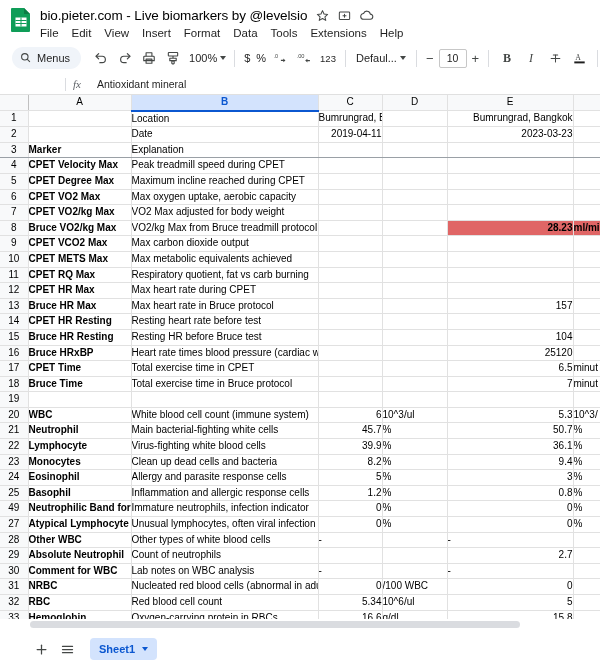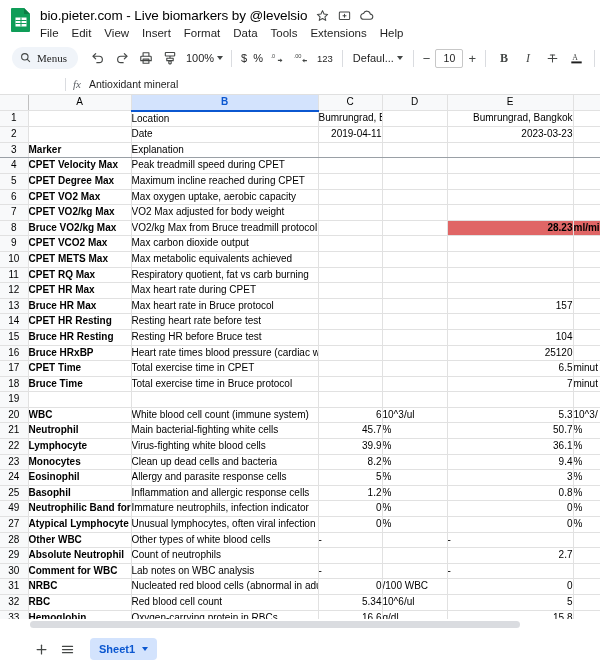--- a/index.html
+++ b/index.html
@@ -15,40 +15,40 @@
   .app-icon svg{display:block;}
   .title-wrap{flex:1 1 auto;min-width:0;}
   .title-row{display:flex;align-items:center;height:19px;}
   .doc-title{font-size:13.5px;color:#000000;letter-spacing:-0.1px;white-space:nowrap;}
   .title-icons{display:flex;align-items:center;gap:9px;margin-left:9px;color:#444746;}
   .title-icons svg{display:block;}
   .menubar{display:flex;align-items:flex-start;gap:13px;height:18px;margin-top:2px;}
   .menubar span{font-size:11.5px;color:#1f1f1f;white-space:nowrap;cursor:default;}
   
   .toolbar{height:32px;display:flex;align-items:center;padding:0 6px;box-sizing:border-box;gap:0;overflow:hidden;}
-  .menus-pill{display:flex;align-items:center;gap:6px;background:#f0f4f9;border-radius:14px;height:22px;padding:0 11px 0 8px;margin-left:6px;margin-right:8px;font-family:Liberation Serif, serif;}
+  .menus-pill{display:flex;align-items:center;gap:6px;background:#f0f4f9;border-radius:14px;height:22px;padding:0 11px 0 8px;margin-left:6px;margin-right:8px;}
   .menus-pill .lbl{font-size:11px;color:#1f1f1f;}
   .tb-btn{width:24px;height:24px;display:flex;align-items:center;justify-content:center;border-radius:4px;flex:0 0 auto;color:#444746;}
   .tb-txt{font-size:11px;color:#1f1f1f;display:flex;align-items:center;justify-content:center;height:24px;padding:0 3px;}
   .zoom-ctl{display:flex;align-items:center;gap:1px;margin:0 2px;}
   .zoom-ctl .zv{font-size:11px;color:#1f1f1f;padding:0 2px;}
   .sep{width:1px;height:17px;background:#dadce0;margin:0 6px;flex:0 0 auto;}
   .fontsel{display:flex;align-items:center;gap:3px;padding:0 4px;}
   .fontsel .fname{font-size:11px;color:#1f1f1f;white-space:nowrap;}
   .fsize-box{width:26px;height:17px;border:1px solid #c7c7c7;border-radius:2px;display:flex;align-items:center;justify-content:center;font-size:10.5px;color:#1f1f1f;}
   .fsize-grp{display:flex;align-items:center;gap:2px;}
   .bold-i{font-weight:bold;font-size:12px;font-family:"Liberation Serif",serif;}
   .ital-i{font-style:italic;font-size:12px;font-family:"Liberation Serif",serif;}
   .caret{width:0;height:0;border-left:3.5px solid transparent;border-right:3.5px solid transparent;border-top:4px solid #444746;}
   
   .formulabar{height:21px;display:flex;align-items:center;border-bottom:1px solid #e0e0e0;box-sizing:border-box;}
   .namebox{width:62px;display:flex;align-items:center;justify-content:space-between;padding:0 7px 0 10px;box-sizing:border-box;margin-top:47px;}
   .namebox .nb{font-size:10.5px;color:#1f1f1f;font-weight:600;}
   .fb-sep{width:1px;height:13px;background:#dadce0;margin:0 7px 0 3px;}
-  .fx{font-size:11px;font-style:italic;font-family:"Liberation Serif",serif;color:#5f6368;margin-right:8px;}
+  .fx{font-size:11px;font-style:italic;font-family:"Liberation Serif",serif;color:#5f6368;margin-right:16px;}
   .fcontent{font-size:10.5px;color:#1f1f1f;}
   
   .grid{position:relative;height:535px;overflow:hidden;background:#fff;}
   table.sheet{border-collapse:collapse;table-layout:fixed;width:603px;}
   table.sheet th,table.sheet td{
     padding:0;margin:0;box-sizing:border-box;
     font-size:10px;color:#000;
     border-right:1px solid #e1e1e1;border-bottom:1px solid #e1e1e1;
     height:14.6px;line-height:14.6px;overflow:hidden;white-space:nowrap;
   }

